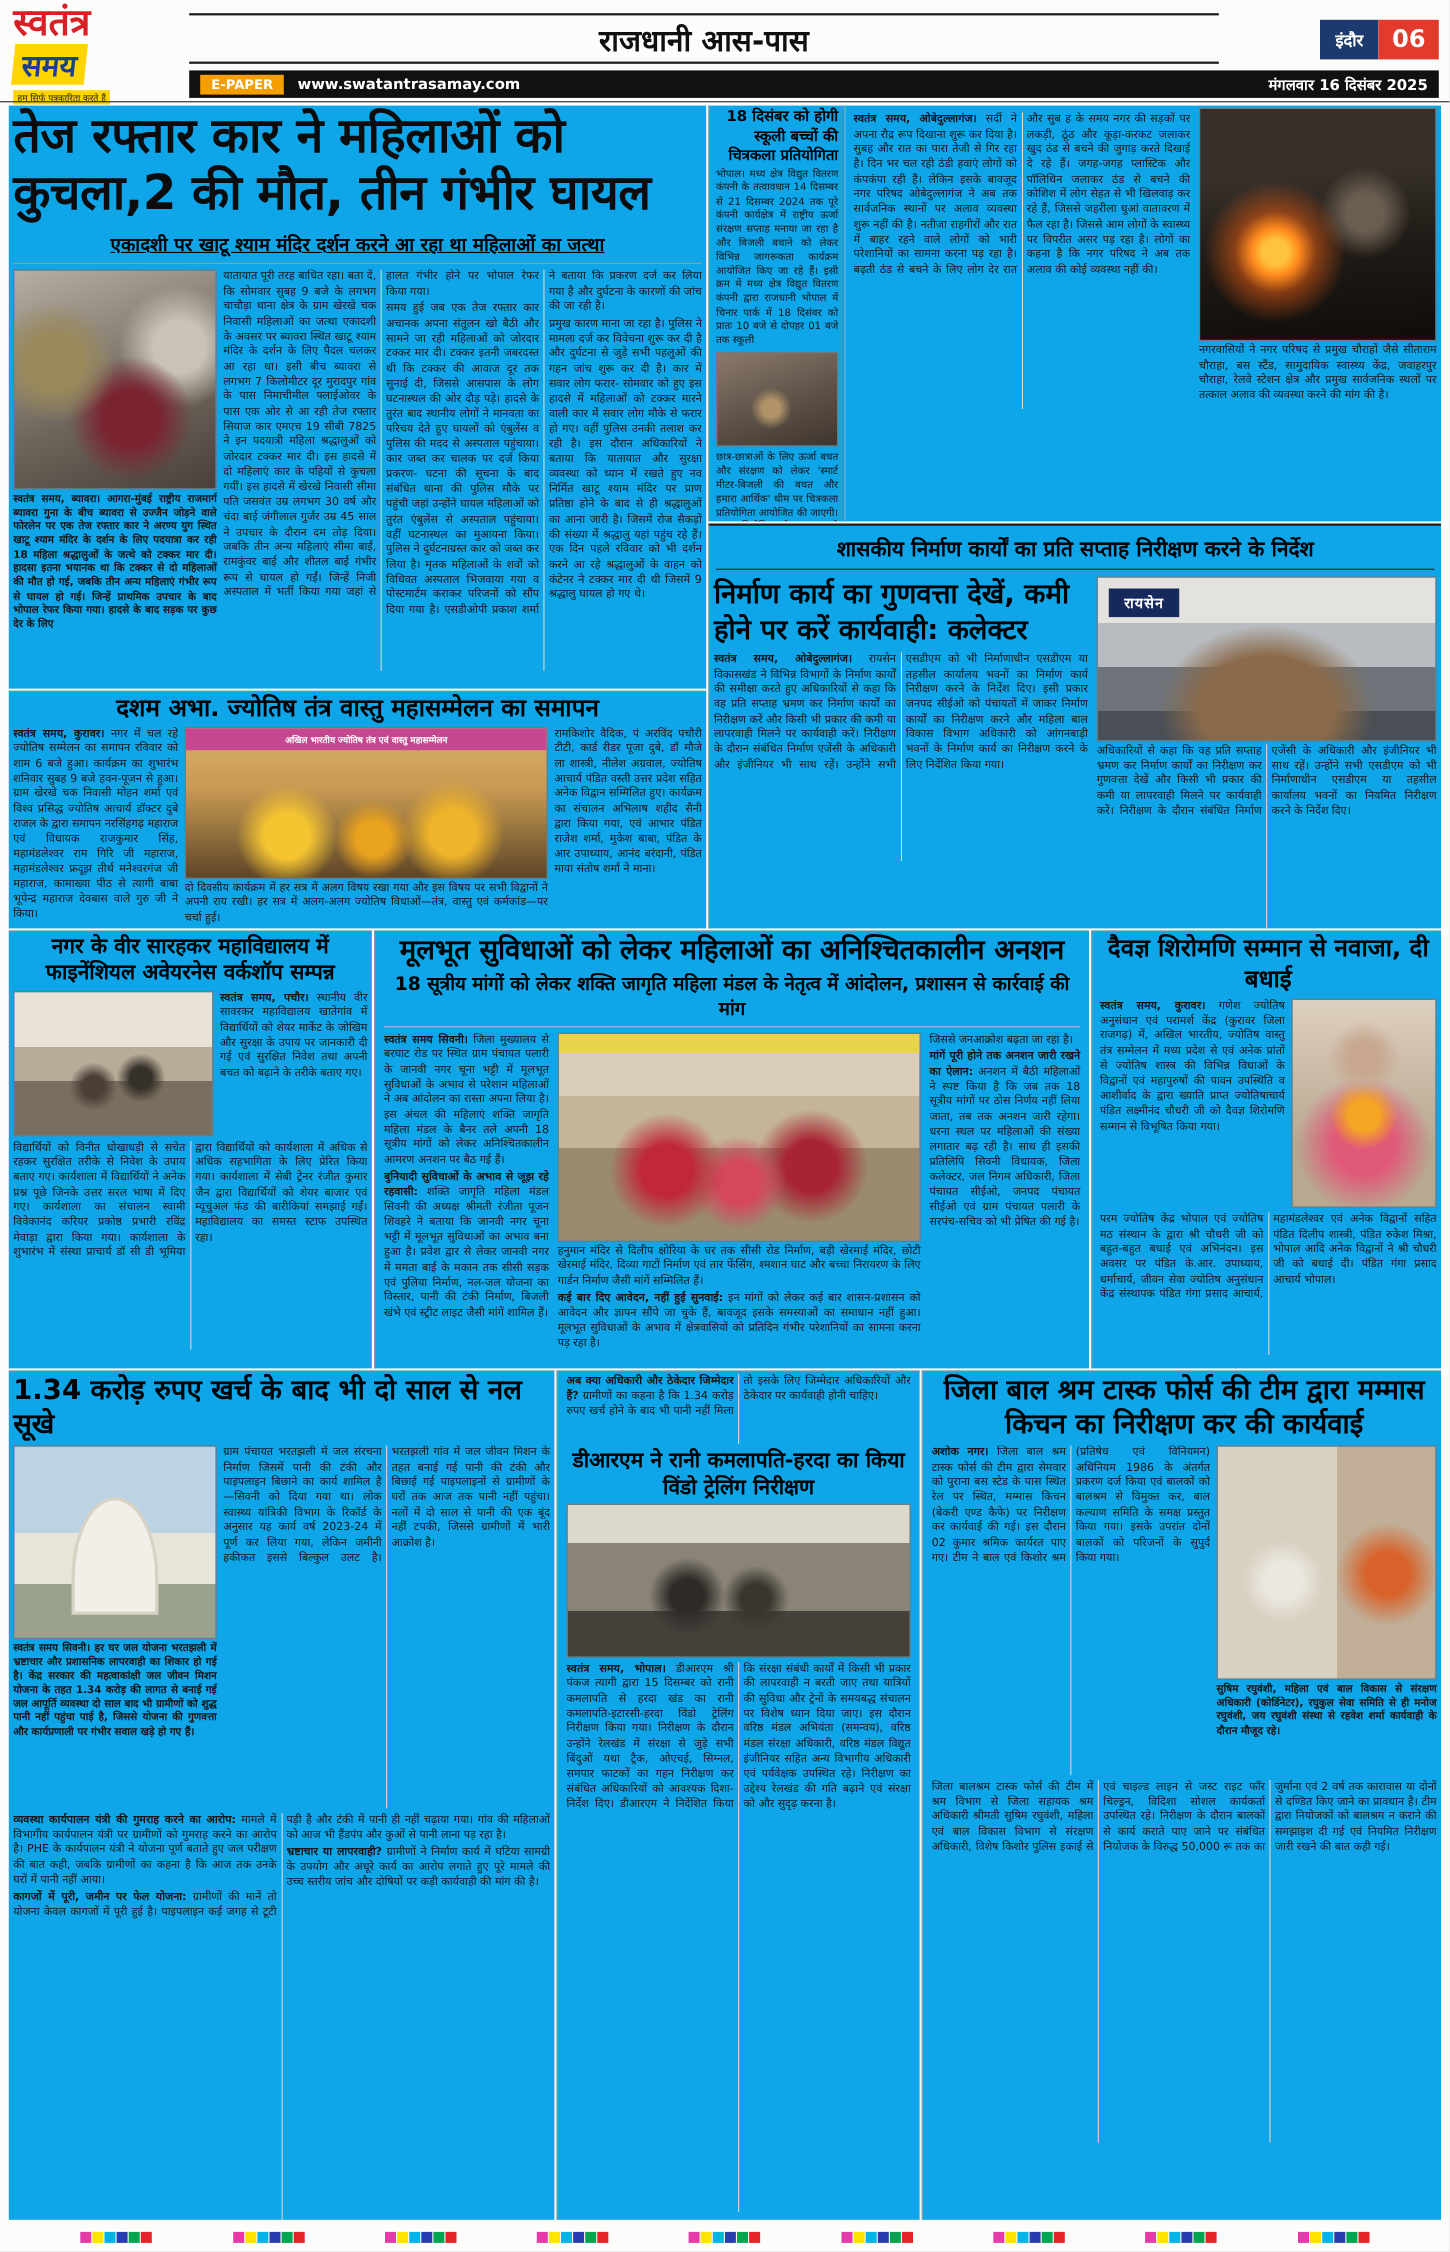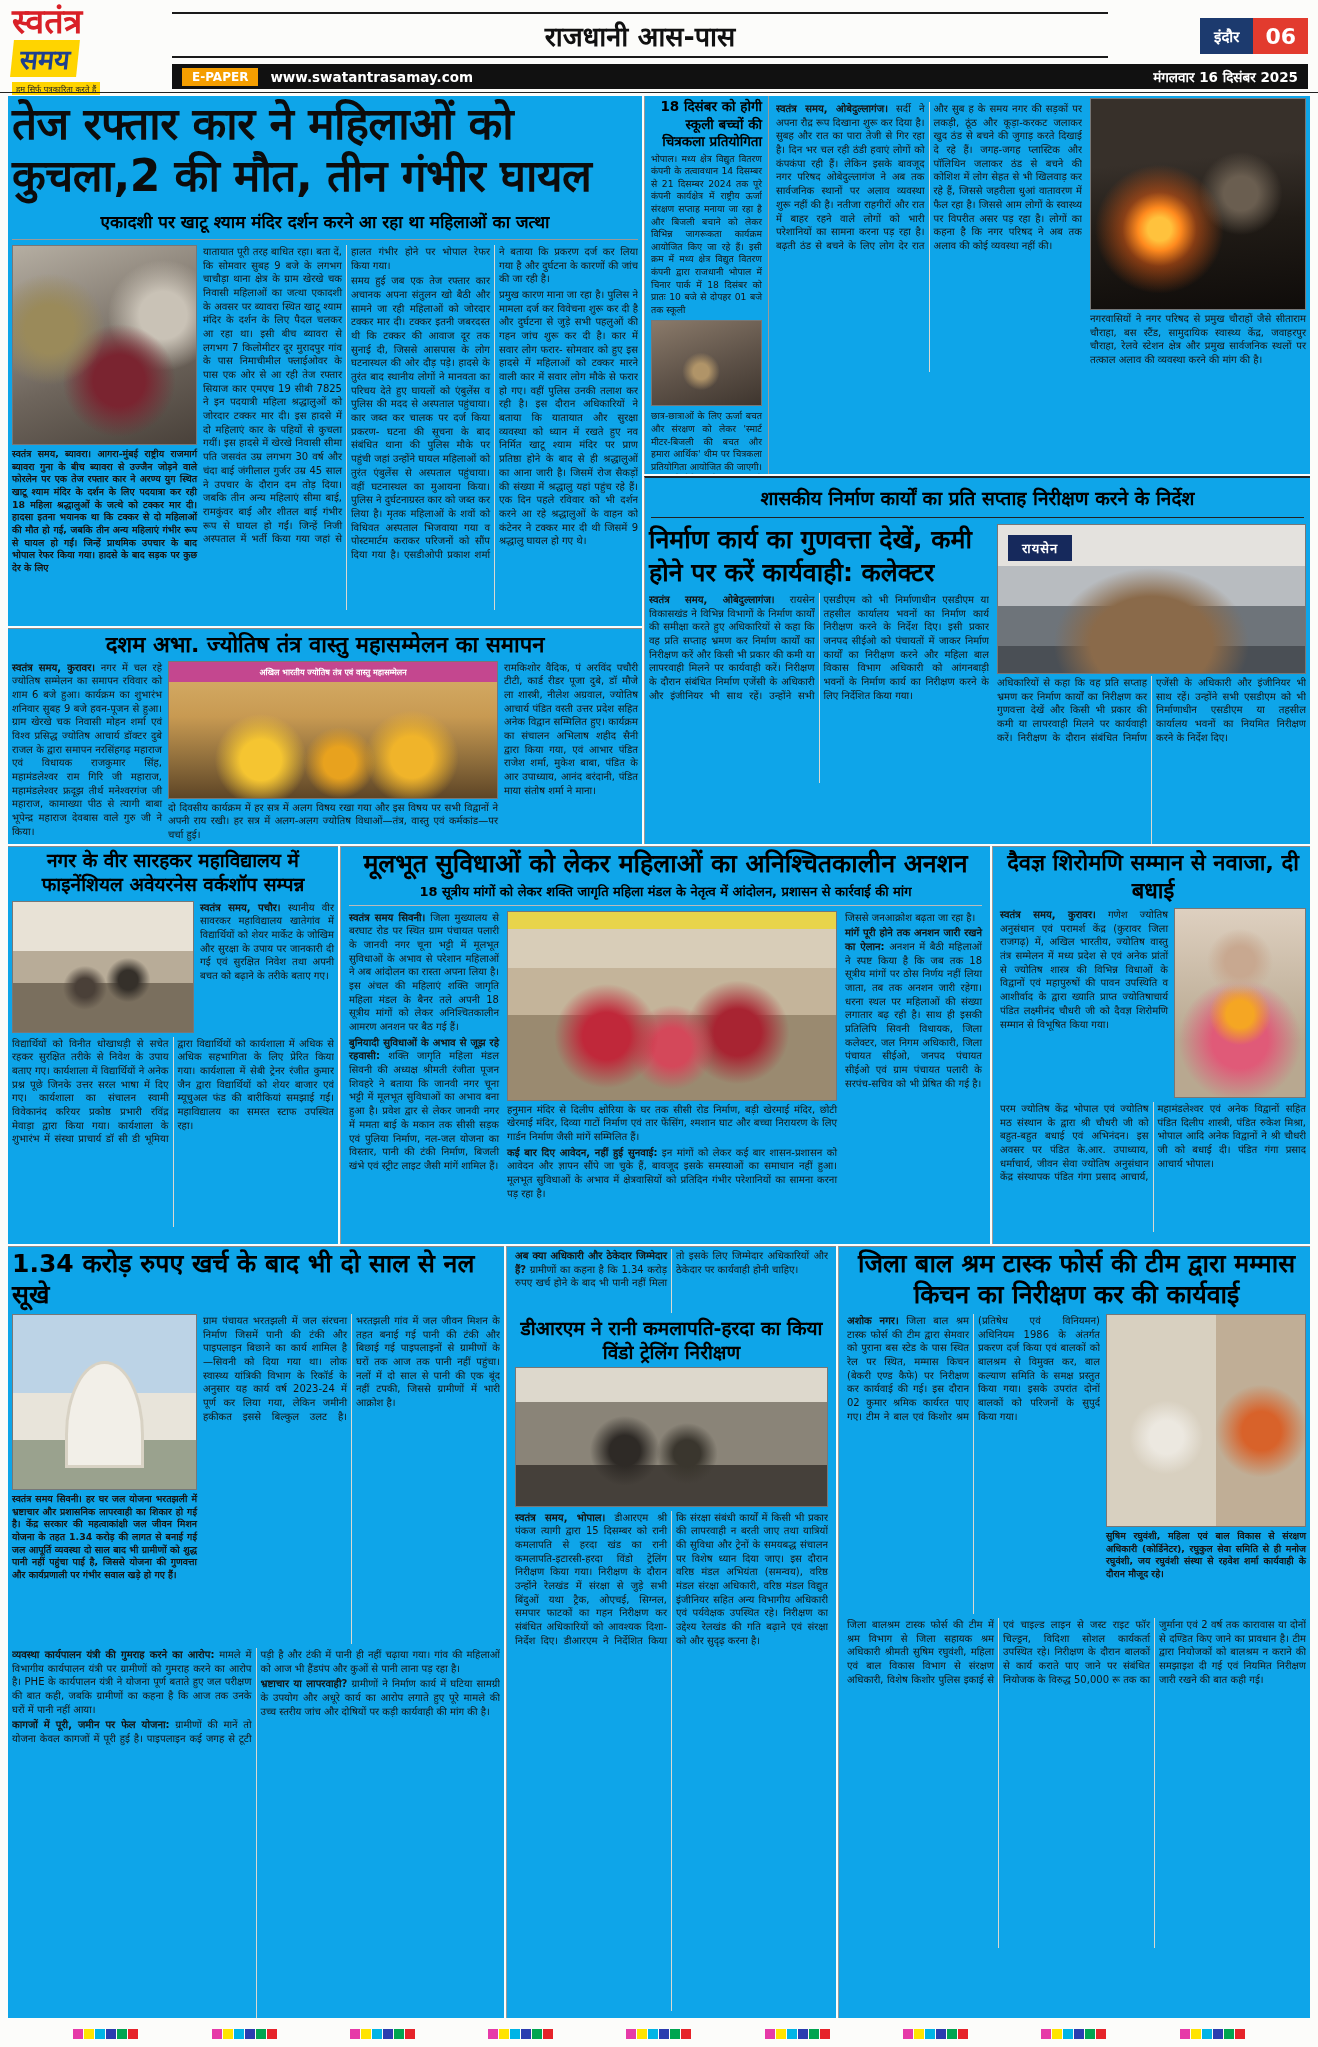--- a/index.html
+++ b/index.html
@@ -43,22 +43,22 @@
   .h380{height:380px;overflow:hidden}.h500{height:500px;overflow:hidden}
   .byline,.bold-lead { font-weight:bold; }
   .caption { font-size:9.4px; line-height:1.35; font-weight:bold; text-align:justify; margin-top:3px; color:#141414; }
   .hl-center{text-align:center}
   .hl-13{font-size:13.5px;line-height:1.3;font-weight:bold;text-align:right}
   .hl-20{font-size:19px;line-height:1.25;font-weight:bold}
   .hl-24{font-size:22px;line-height:1.25;font-weight:bold}
   .hl-26{font-size:25px;line-height:1.22;font-weight:bold}
   .hl-nir{font-size:25px;line-height:1.3;font-weight:bold}
   .lead-hl { font-size:44px; line-height:1.18; font-weight:bold; letter-spacing:-0.5px; color:#0c0c0c; }
-  .lead-sub { font-size:17px; font-weight:bold; text-align:center; padding:8px 0 6px; border-bottom:1px solid #9a9a9a; margin-bottom:5px; }
-  .anshan-sub { font-size:13px; font-weight:bold; text-align:center; padding:2px 0 5px; border-bottom:1px solid #bbb; margin-bottom:5px; }
+  .lead-sub { font-size:17px; font-weight:bold; text-align:center; padding:8px 0 6px; border-bottom:1px solid #9a9a9a; margin-bottom:5px;text-decoration:underline; }
+  .anshan-sub { font-size:17px; font-weight:bold; text-align:center; padding:2px 0 5px; border-bottom:1px solid #bbb; margin-bottom:5px; }
   .kicker { font-size:19px; font-weight:bold; text-align:center; padding:5px 0 6px; border-bottom:1.5px solid #222; margin:0 2px 6px; }
 
   
   .art-lead     { left:8px;   top:96px;   width:634px; height:530px; }
   .art-jyotish  { left:8px;   top:628px;  width:634px; height:216px; border-top:1px solid #8a8a8a; }
   .art-chitra   { left:644px; top:96px;   width:124px; height:378px; border-left:1px solid #9a9a9a; padding:2px 6px; }
   .art-alav     { left:768px; top:96px;   width:542px; height:378px; border-left:1px solid #9a9a9a; padding-left:7px; }
   .art-nirman   { left:644px; top:476px;  width:666px; height:368px; border-top:2px solid #222; border-left:1px solid #9a9a9a; }
   .art-workshop { left:8px;   top:846px;  width:330px; height:398px; border-top:1px solid #8a8a8a; }
   .art-anshan   { left:340px; top:846px;  width:650px; height:398px; border-top:1px solid #8a8a8a; border-left:1px solid #9a9a9a; padding:2px 8px; }

